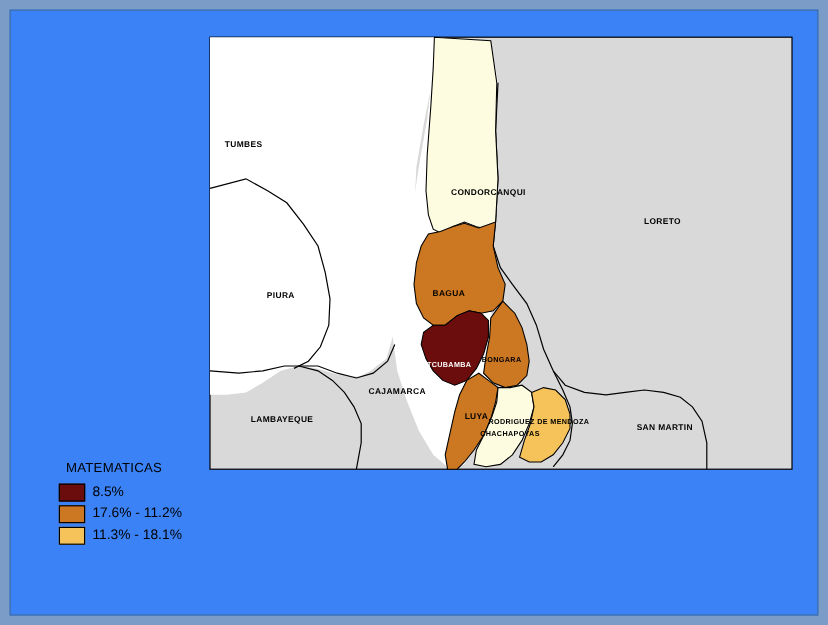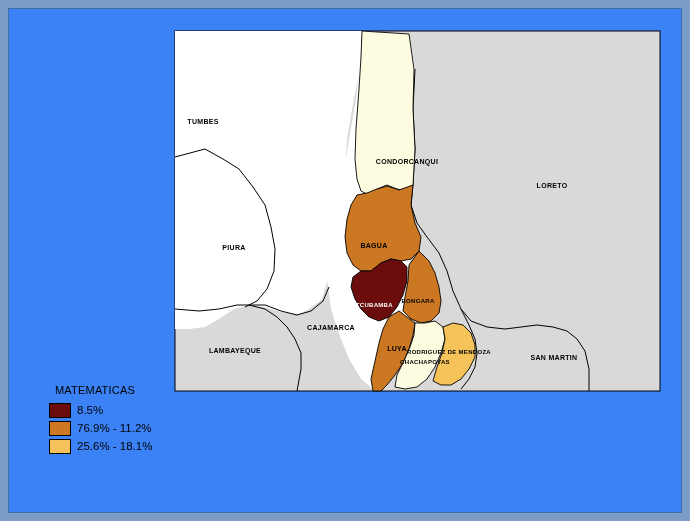--- a/index.html
+++ b/index.html
@@ -124,21 +124,21 @@
 
   <div id="legend">
     <div id="legend-title">MATEMATICAS</div>
 
     <div class="legend-row">
       <span class="legend-swatch" style="background:#6b0d0d;"></span>
       <span class="legend-label">8.5%</span>
     </div>
     <div class="legend-row">
       <span class="legend-swatch" style="background:#cc7722;"></span>
-      <span class="legend-label">76.9% - 11.2%</span>
+      <span class="legend-label">17.6% - 11.2%</span>
     </div>
     <div class="legend-row">
       <span class="legend-swatch" style="background:#f5c35a;"></span>
-      <span class="legend-label">25.6% - 18.1%</span>
+      <span class="legend-label">11.3% - 18.1%</span>
     </div>
   </div>
 
 </div>
 
 </body></html>

